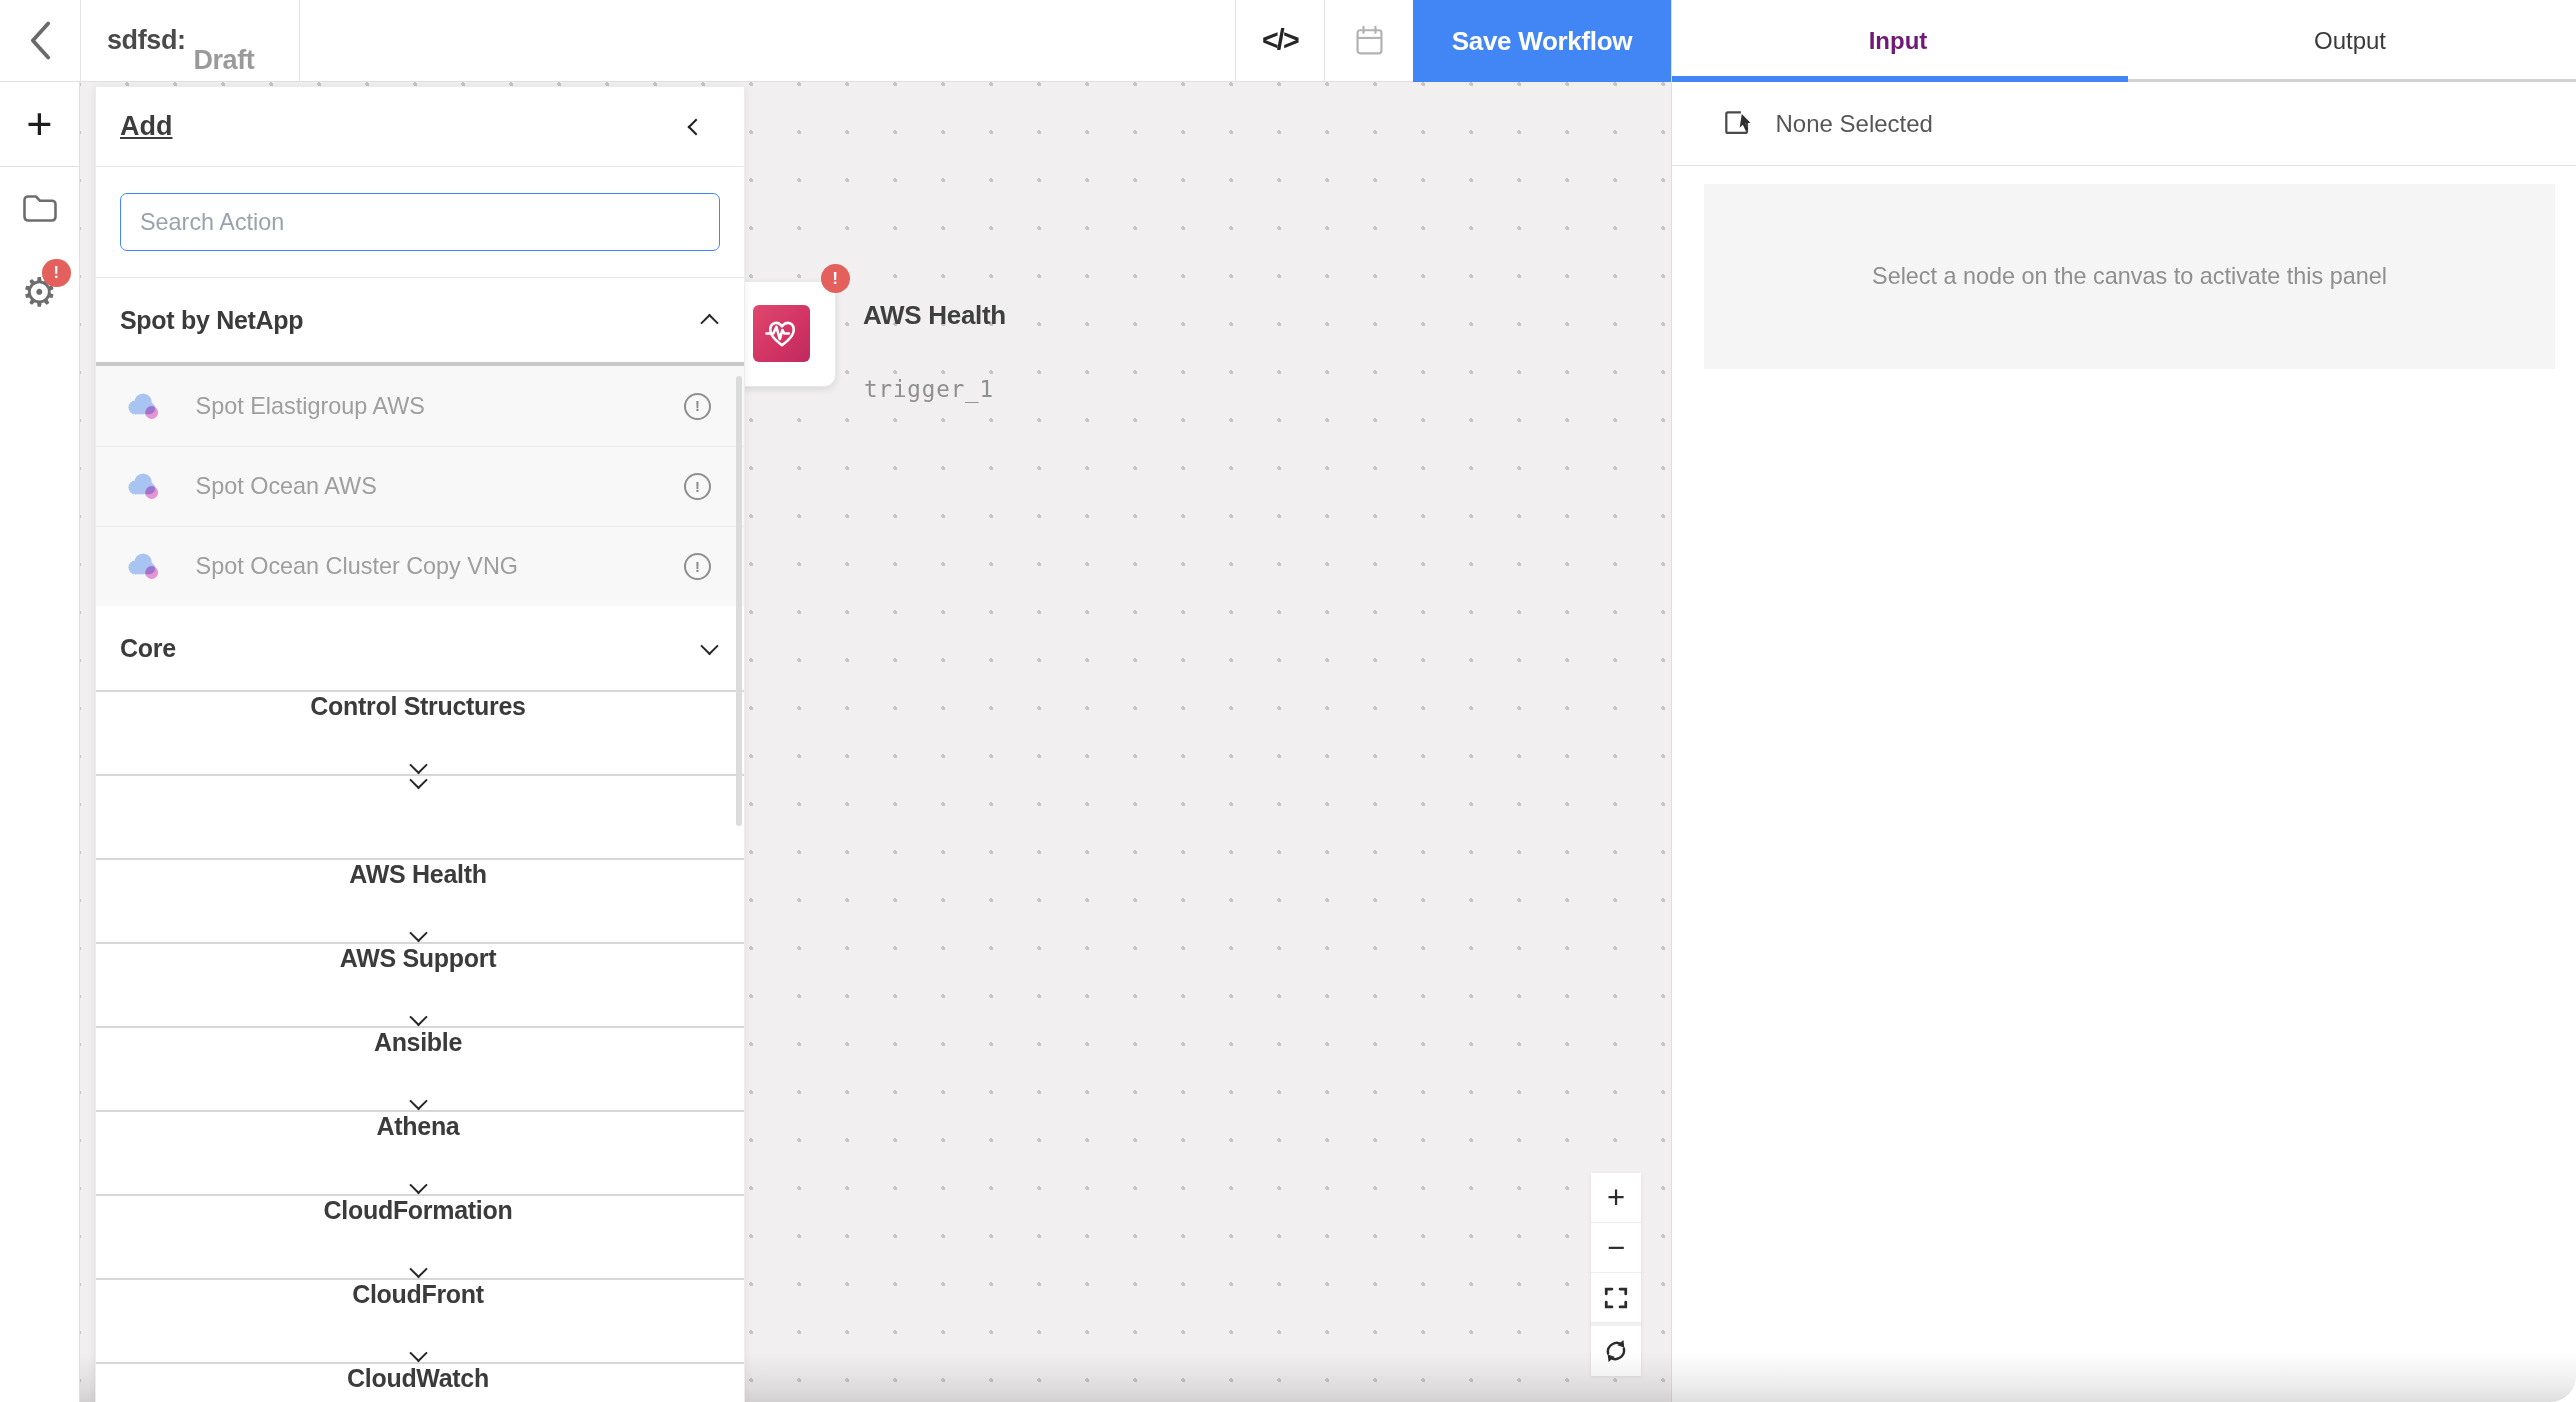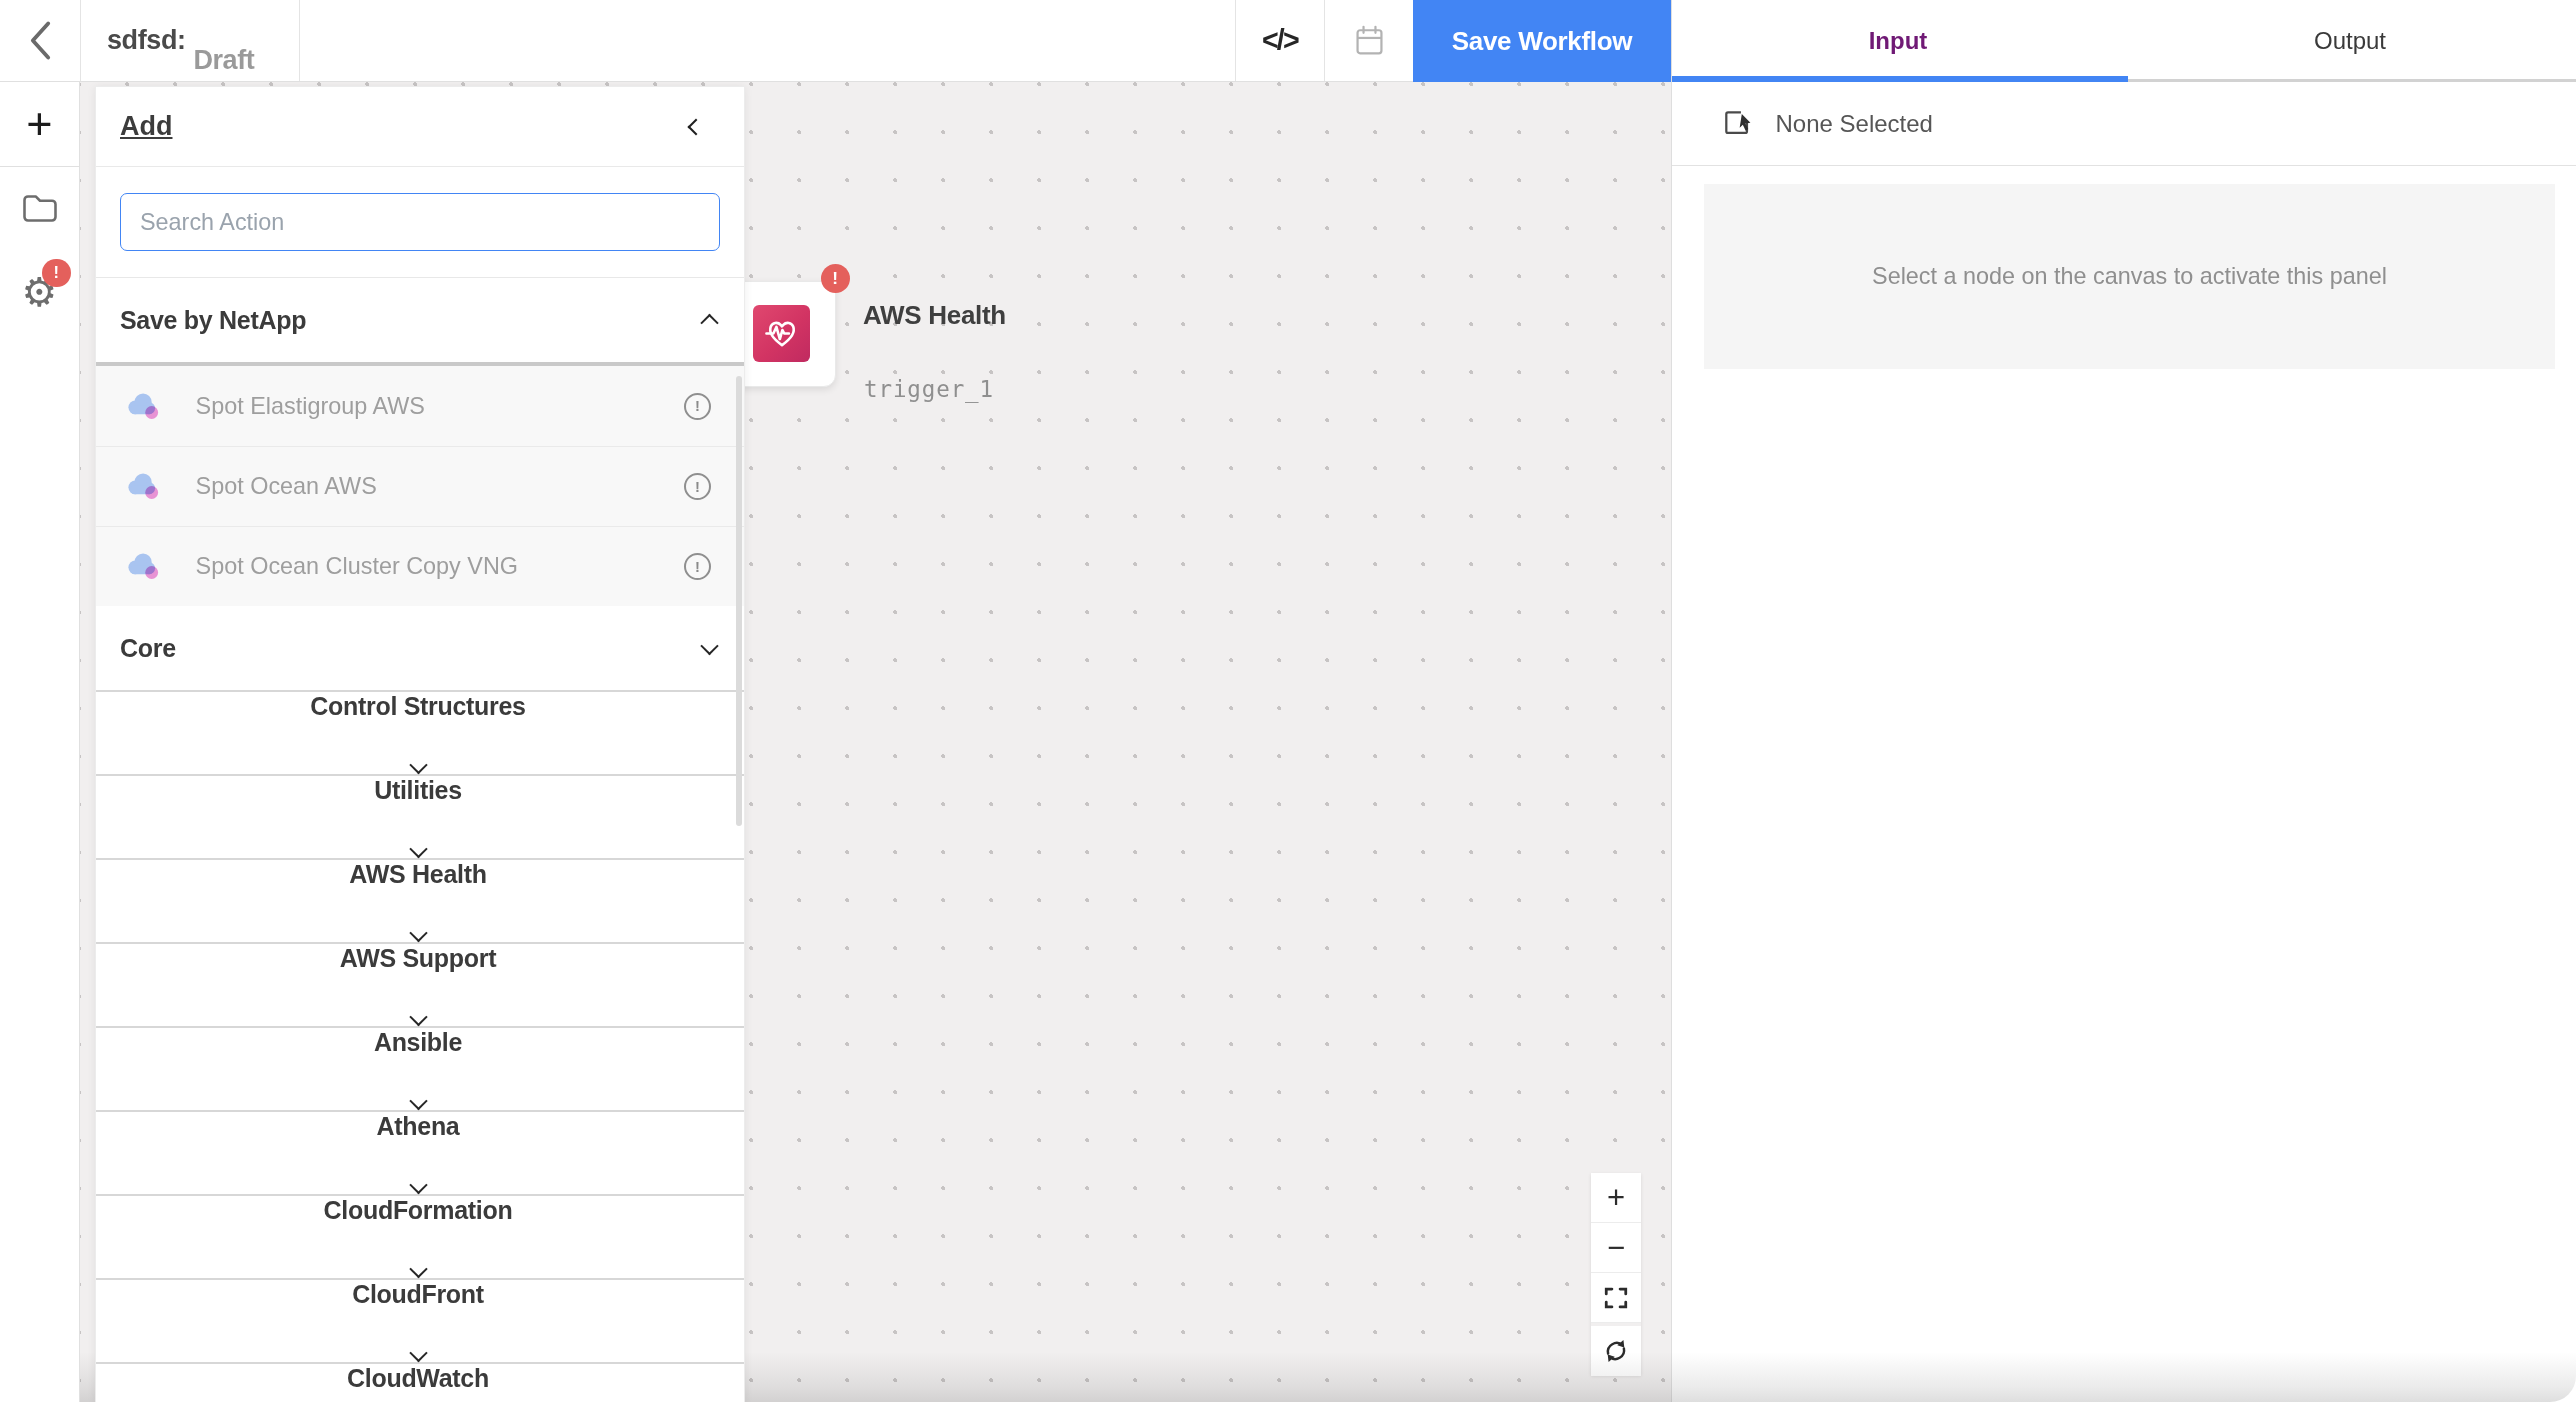--- a/index.html
+++ b/index.html
@@ -177,21 +177,21 @@
   <section class="add-panel">
     <div class="panel-head">
       <span class="panel-title">Add</span>
       <span class="chev-left"></span>
     </div>
     <div class="search-row">
       <input class="search-input" type="text" placeholder="Search Action" style="">
     </div>
 
     <div class="sec-row">
-      <span class="sec-label">Save by NetApp</span>
+      <span class="sec-label">Spot by NetApp</span>
       <span class="chev up"></span>
     </div>
     <div class="thick-div"></div>
 
     <div class="item-row">
       <svg width="37" height="31" viewBox="0 0 43 36">
         <g fill="#a9c4f0">
           <circle cx="12" cy="19" r="8"></circle>
           <circle cx="21" cy="13" r="10"></circle>
           <circle cx="28" cy="20" r="7"></circle>
@@ -231,21 +231,20 @@
 
     <div class="sec-row">
       <span class="sec-label">Core</span>
       <span class="chev down"></span>
     </div>
     <div class="sec-row">
       <span class="sec-label">Control Structures</span>
       <span class="chev down"></span>
     </div>
     <div class="sec-row">
-      <span class="sec-label">Utilities</span>
       <span class="chev down"></span>
     </div>
     <div class="sec-row">
       <span class="sec-label">AWS Health</span>
       <span class="chev down"></span>
     </div>
     <div class="sec-row">
       <span class="sec-label">AWS Support</span>
       <span class="chev down"></span>
     </div>

